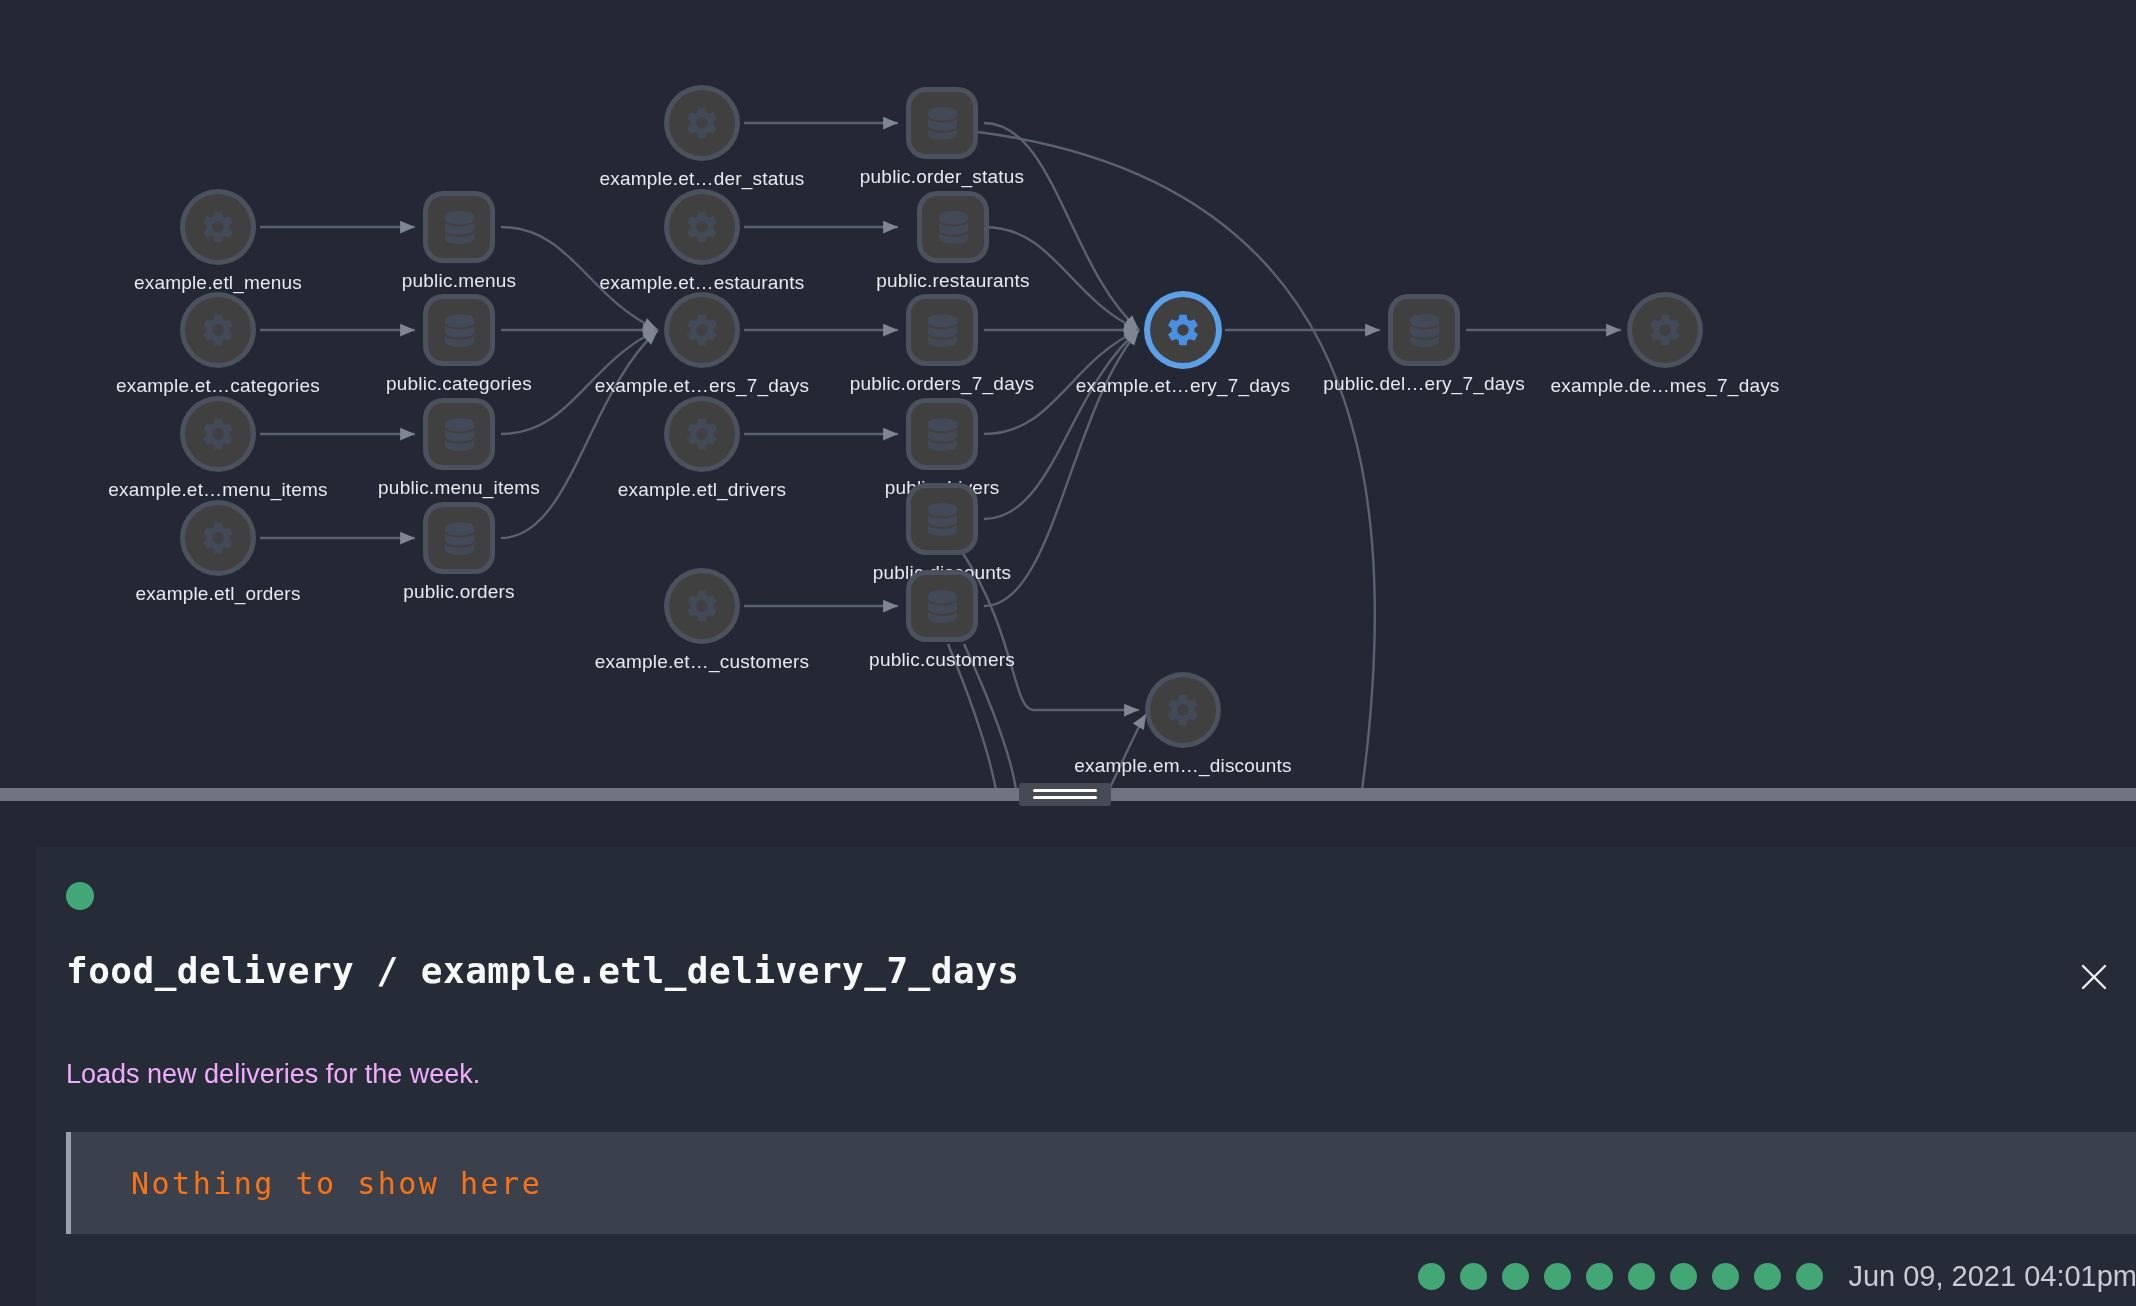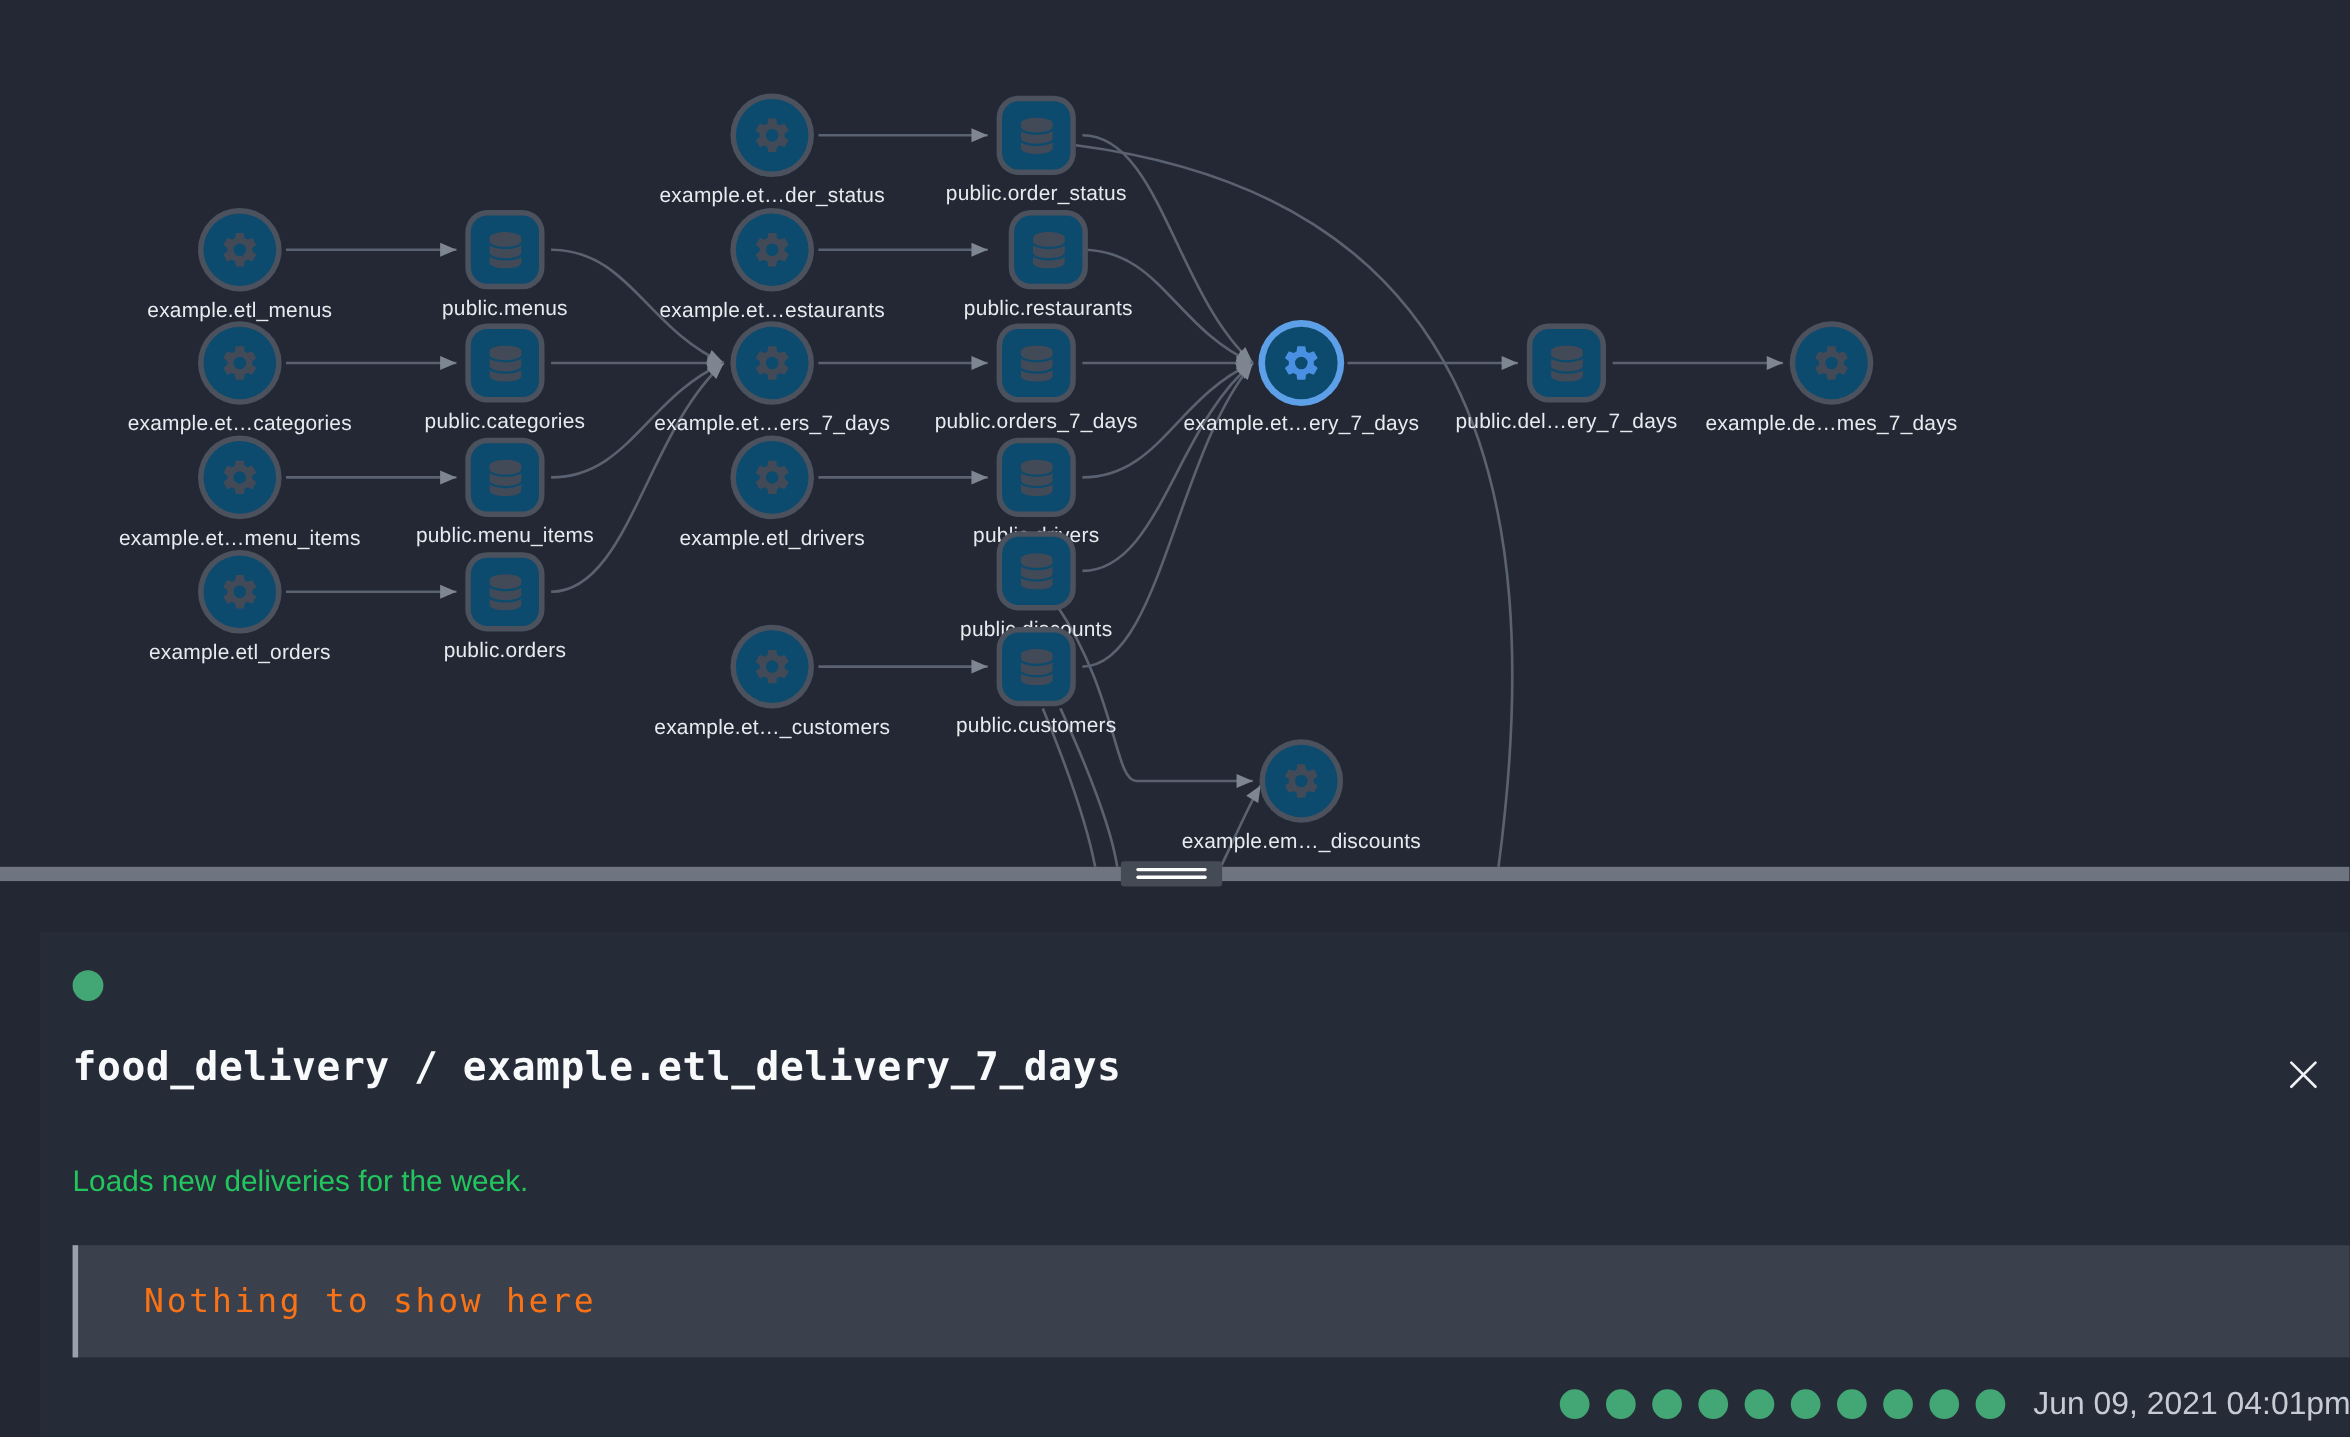--- a/index.html
+++ b/index.html
@@ -6,21 +6,21 @@
   html,body { width:2136px; height:1306px; overflow:hidden; }
   body { background:#222733; font-family:"Liberation Sans", sans-serif; position:relative; }
 
   
   .canvas { position:absolute; left:0; top:0; width:2136px; height:788px; background:#232834; overflow:hidden; }
   #edges { position:absolute; left:0; top:0; }
   .edge { fill:none; stroke:#5a6170; stroke-width:2.4px; }
   .edge-deco { fill:none; stroke:#5a6170; stroke-width:2.4px; }
 
   #nodes { position:absolute; left:0; top:0; width:100%; height:100%; }
-  .node { position:absolute; background:#0c4a6e; display:flex; align-items:center; justify-content:center; cursor:pointer; }
+  .node { position:absolute; background:#404040; display:flex; align-items:center; justify-content:center; cursor:pointer; }
   .node.job   { width:66px; height:66px; border-radius:50%; box-shadow:0 0 0 5px #4b525e; }
   .node.table { width:62px; height:62px; border-radius:15px; box-shadow:0 0 0 5px #4b525e; }
   .node svg { width:38px; height:38px; color:#434a57; }
   .node.table svg { width:33px; height:33px; }
   .node.highlighted { box-shadow:0 0 0 6px #5ea0e8; }
   .node.highlighted svg { color:#4a90e2; }
   .node-label { position:absolute; top:calc(100% + 12px); left:50%; transform:translateX(-50%);
     font-size:19px; color:#e7eaee; white-space:nowrap; letter-spacing:.2px; }
 
   
@@ -34,21 +34,21 @@
   .panel { position:absolute; left:0; top:847px; width:2136px; height:505px; background:#262c37;margin-left:36px; }
   .status-dot { position:absolute; left:30px; top:35px; width:28px; height:28px; border-radius:50%; background:#42a775; }
   .panel-title { position:absolute; left:30px; top:103px; font-family:"DejaVu Sans Mono", monospace;
     font-weight:700; font-size:36px; color:#f7f9fb; letter-spacing:.5px; white-space:nowrap; }
   .location-btn { position:absolute; right:148px; top:96px; width:184px; height:69px; background:transparent;
     border:1px solid #44597f; border-radius:6px; color:#6292e4; font-family:"Liberation Sans", sans-serif;
     font-size:26px; letter-spacing:2px; cursor:pointer; }
   .close-btn { position:absolute; right:58px; top:110px; width:40px; height:40px; cursor:pointer;
     display:flex; align-items:center; justify-content:center; }
   .close-btn svg { width:34px; height:34px; stroke:#eef0f3; stroke-width:2.4; stroke-linecap:round; }
-  .description { position:absolute; left:30px; top:212px; font-size:27px; color:#22c55e; }
+  .description { position:absolute; left:30px; top:212px; font-size:27px; color:#f0abfc; }
   .empty-box { position:absolute; left:30px; top:285px; width:2076px; height:102px; background:#3a414d;
     border-left:5px solid #9aa1ac; display:flex; align-items:center; }
   .empty-box span { font-family:"DejaVu Sans Mono", monospace; font-size:30px; letter-spacing:2.5px; color:#f97316; margin-left:60px; }
   .runs-row { position:absolute; right:35px; top:413px; display:flex; align-items:center; }
   .run-dots { display:flex; align-items:center; gap:15px; margin-right:25px; }
   .run-dot { width:27px; height:27px; border-radius:50%; background:#42a775; cursor:pointer; }
   .runs-timestamp { font-size:29px; color:#c6cbd4; white-space:nowrap; }
   .footer-strip { position:absolute; left:0; bottom:0; width:2136px; height:14px; background:#20252e; }
 </style>
 </head>

